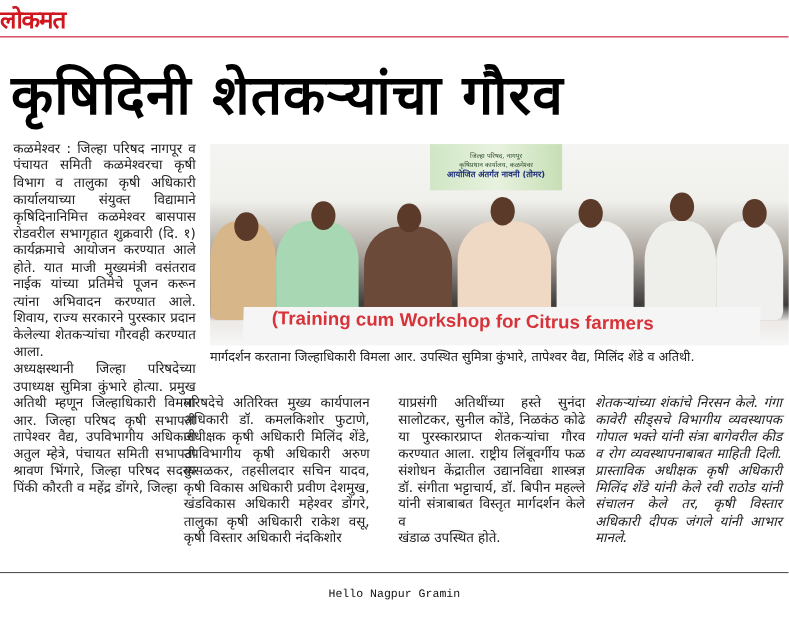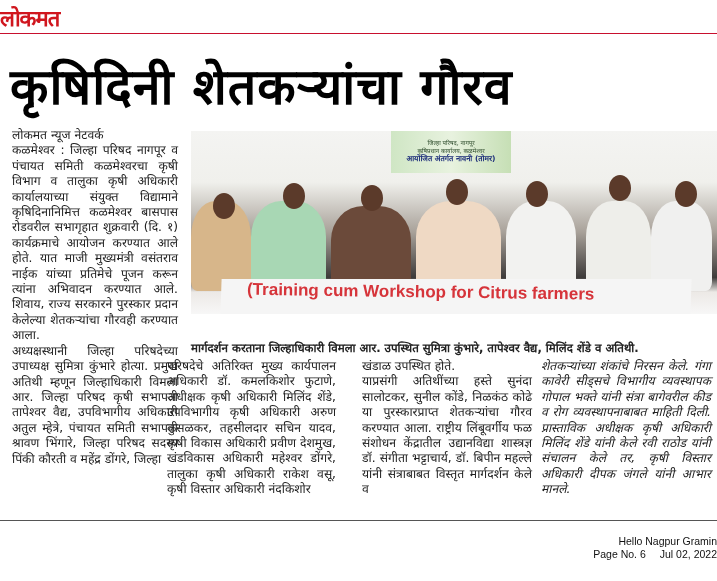--- a/index.html
+++ b/index.html
@@ -60,44 +60,43 @@
       position: absolute; left: 30px; top: 148px; width: 470px; height: 35px;
       background: #f5f5f5;
       transform: skewX(-2deg);
     }
     .photo .workshop-text {
       position: absolute; left: 56px; top: 152px; width: 460px;
       font-family: "Liberation Sans", sans-serif; font-weight: bold; font-size: 17px;
       color: #d6343a; white-space: nowrap; transform: rotate(0.8deg);
     }
     .caption {
-      position: absolute; left: 191px; top: 340px; width: 521px;
-      font-size: 11.6px; font-weight: bold; color: #222; white-space: nowrap;
+      position: absolute; left: 191px; top: 316px; width: 521px;
+      font-size: 11.6px; font-weight: normal; color: #222; white-space: nowrap;
     }
     .bottom-rule {
       position: absolute; left: 0; top: 520px; width: 717px; height: 1px; background: #555;
     }
     .footer {
-      position: absolute; left: 0; top: 535px; width: 717px; text-align: right;
-      font-family: Liberation Sans, sans-serif; font-size: 10.5px; line-height: 12.5px; color: #111;
+      position: absolute; left: 0; top: 535px; width: 717px; text-align: center;
+      font-family: Liberation Mono, monospace; font-size: 10.5px; line-height: 12.5px; color: #111;
     }
     .footer .gap { display: inline-block; width: 14px; }
   </style>
 </head>
 <body>
 
 <div class="masthead">
   <span class="logo">लोकमत</span>
 </div>
 <div class="red-rule"></div>
 
 <div class="headline">कृषिदिनी शेतकऱ्यांचा गौरव</div>
 
 <div class="col col1">
-  <span class="byline">लोकमत न्यूज नेटवर्क</span>
   <p>कळमेश्वर : जिल्हा परिषद नागपूर व पंचायत समिती कळमेश्वरचा कृषी विभाग व तालुका कृषी अधिकारी कार्यालयाच्या संयुक्त विद्यामाने कृषिदिनानिमित्त कळमेश्वर बासपास रोडवरील सभागृहात शुक्रवारी (दि. १) कार्यक्रमाचे आयोजन करण्यात आले होते. यात माजी मुख्यमंत्री वसंतराव नाईक यांच्या प्रतिमेचे पूजन करून त्यांना अभिवादन करण्यात आले. शिवाय, राज्य सरकारने पुरस्कार प्रदान केलेल्या शेतकऱ्यांचा गौरवही करण्यात आला.</p>
   <p>अध्यक्षस्थानी जिल्हा परिषदेच्या उपाध्यक्ष सुमित्रा कुंभारे होत्या. प्रमुख अतिथी म्हणून जिल्हाधिकारी विमला आर. जिल्हा परिषद कृषी सभापती तापेश्वर वैद्य, उपविभागीय अधिकारी अतुल म्हेत्रे, पंचायत समिती सभापती श्रावण भिंगारे, जिल्हा परिषद सदस्य पिंकी कौरती व महेंद्र डोंगरे, जिल्हा</p>
 </div>
 
 <div class="photo">
   <div class="banner-sign">
     <span class="sign-line" style="margin-top:8px">जिल्हा परिषद, नागपूर</span>
     <span class="sign-line">कृषिप्रधान कार्यालय, कळमेश्वर</span>
     <span class="sign-line sign-title">आयोजित अंतर्गत नावनी (तोमर)</span>
   </div>
@@ -121,28 +120,25 @@
   <div class="workshop-text">(Training cum Workshop for Citrus farmers</div>
 </div>
 
 <div class="caption">मार्गदर्शन करताना जिल्हाधिकारी विमला आर. उपस्थित सुमित्रा कुंभारे, तापेश्वर वैद्य, मिलिंद शेंडे व अतिथी.</div>
 
 <div class="col col2">
   <p>परिषदेचे अतिरिक्त मुख्य कार्यपालन अधिकारी डॉ. कमलकिशोर फुटाणे, अधीक्षक कृषी अधिकारी मिलिंद शेंडे, उपविभागीय कृषी अधिकारी अरुण कुसळकर, तहसीलदार सचिन यादव, कृषी विकास अधिकारी प्रवीण देशमुख, खंडविकास अधिकारी महेश्वर डोंगरे, तालुका कृषी अधिकारी राकेश वसू, कृषी विस्तार अधिकारी नंदकिशोर</p>
 </div>
 
 <div class="col col3">
+  <p>याप्रसंगी अतिथींच्या हस्ते सुनंदा सालोटकर, सुनील कोंडे, निळकंठ कोढे या पुरस्कारप्राप्त शेतकऱ्यांचा गौरव करण्यात आला. राष्ट्रीय लिंबूवर्गीय फळ संशोधन केंद्रातील उद्यानविद्या शास्त्रज्ञ डॉ. संगीता भट्टाचार्य, डॉ. बिपीन महल्ले यांनी संत्राबाबत विस्तृत मार्गदर्शन केले व</p>
   <p>खंडाळ उपस्थित होते.</p>
-  <p>याप्रसंगी अतिथींच्या हस्ते सुनंदा सालोटकर, सुनील कोंडे, निळकंठ कोढे या पुरस्कारप्राप्त शेतकऱ्यांचा गौरव करण्यात आला. राष्ट्रीय लिंबूवर्गीय फळ संशोधन केंद्रातील उद्यानविद्या शास्त्रज्ञ डॉ. संगीता भट्टाचार्य, डॉ. बिपीन महल्ले यांनी संत्राबाबत विस्तृत मार्गदर्शन केले व</p>
 </div>
 
 <div class="col col4">
   <p>शेतकऱ्यांच्या शंकांचे निरसन केले. गंगा कावेरी सीड्सचे विभागीय व्यवस्थापक गोपाल भक्ते यांनी संत्रा बागेवरील कीड व रोग व्यवस्थापनाबाबत माहिती दिली. प्रास्ताविक अधीक्षक कृषी अधिकारी मिलिंद शेंडे यांनी केले रवी राठोड यांनी संचालन केले तर, कृषी विस्तार अधिकारी दीपक जंगले यांनी आभार मानले.</p>
 </div>
 
 <div class="bottom-rule"></div>
 
 <div class="footer">
   <div>Hello Nagpur Gramin</div>
-  <div>
-    <span>Page No. 6</span><span class="gap"></span><span>Jul 02, 2022</span>
-  </div>
 </div>
 
 </body></html>

